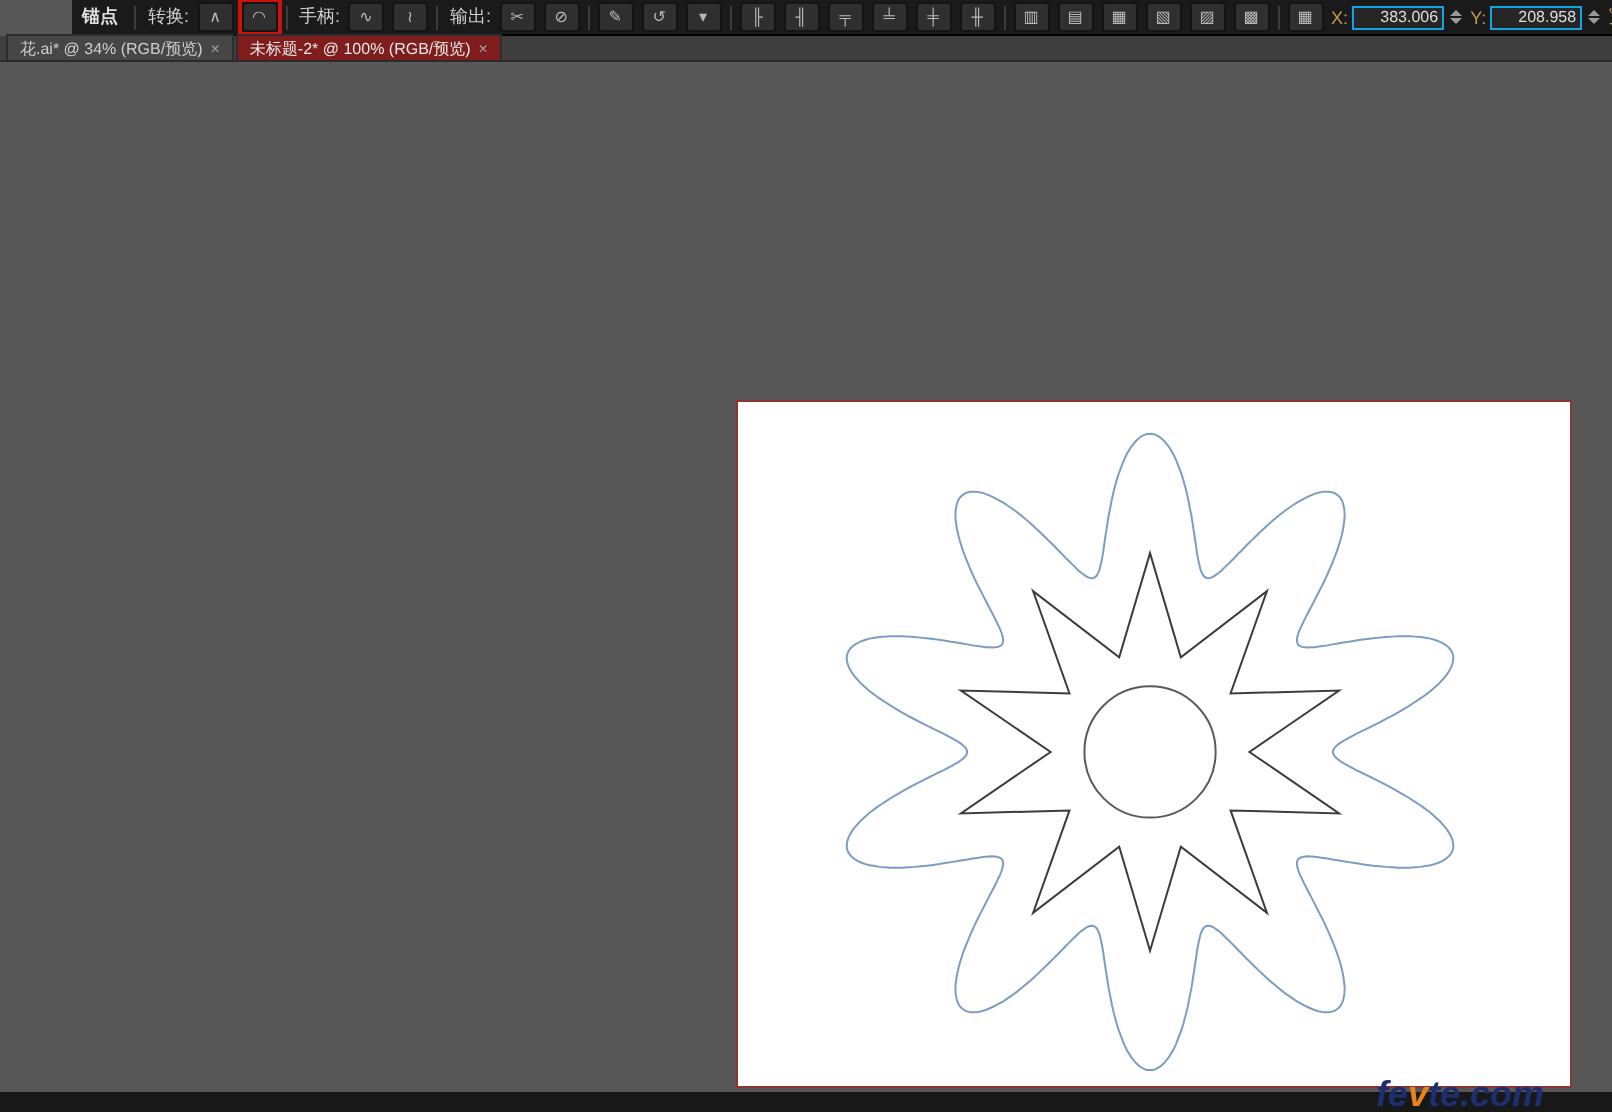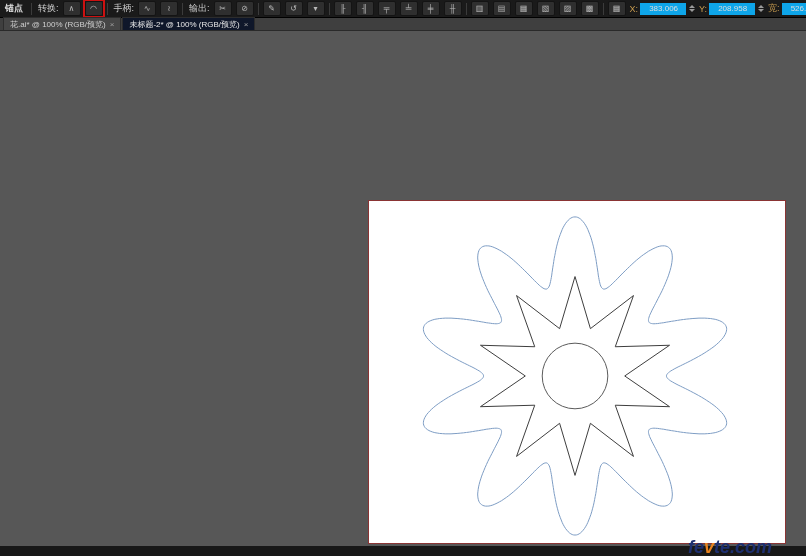--- a/index.html
+++ b/index.html
@@ -1,37 +1,37 @@
 <!DOCTYPE html>
 <html><head>
 <meta charset="utf-8">
 <style>
   html,body{margin:0;padding:0;}
   body{width:806px;height:556px;background:#575757;font-family:"Liberation Sans",sans-serif;overflow:hidden;}
   #app{position:relative;width:806px;height:556px;}
 
   
-  .toolbar{height:18px;background:#1a1a1a;border-bottom:1px solid #000;display:flex;align-items:center;gap:4px;padding:0 5px;font-size:9px;color:#c9c9c9;box-sizing:border-box;white-space:nowrap;}
+  .toolbar{height:18px;background:#1a1a1a;border-bottom:1px solid #000;display:flex;align-items:center;gap:4px;padding:0 5px;font-size:9px;color:#c9c9c9;box-sizing:border-box;white-space:nowrap;margin-left:36px;}
   .tb-label{color:#cfcfcf;margin-left:2px;}
   .panel-title{font-weight:bold;color:#ddd;margin-right:4px;}
   .icon-btn{width:16px;height:13px;background:#2f2f2f;border:1px solid #141414;border-radius:2px;color:#b9b9b9;font-size:8px;line-height:11px;display:flex;align-items:center;justify-content:center;cursor:pointer;flex:0 0 auto;}
   .annotation{outline:2px solid #cc1111;outline-offset:0px;display:inline-flex;}
   .divider{width:1px;height:12px;background:#3b3b3b;flex:0 0 auto;}
   .field{display:flex;align-items:center;gap:2px;flex:0 0 auto;}
   .field .flabel{color:#c79b4e;}
-  .field .fbox{width:46px;height:12px;background:#262626;border:6px solid #0ea5e9;color:#ddd;font-size:8px;display:flex;align-items:center;justify-content:flex-end;padding:0 2px;box-sizing:border-box;}
+  .field .fbox{width:46px;height:12px;background:#262626;border:1px solid #0ea5e9;color:#ddd;font-size:8px;display:flex;align-items:center;justify-content:flex-end;padding:0 2px;box-sizing:border-box;}
   .spin{display:flex;flex-direction:column;gap:1px;margin-left:1px;}
   .spin i{display:block;width:0;height:0;border-left:3px solid transparent;border-right:3px solid transparent;}
   .spin .up{border-bottom:3px solid #9a9a9a;}
   .spin .dn{border-top:3px solid #9a9a9a;}
 
   
   .tabbar{height:13px;background:#3f3f3f;border-bottom:1px solid #2a2a2a;display:flex;align-items:flex-end;gap:1px;padding-left:3px;font-size:8px;color:#cfcfcf;box-sizing:border-box;}
   .tab{height:12px;display:flex;align-items:center;gap:4px;padding:0 6px;background:#464646;border:1px solid #2d2d2d;border-bottom:none;cursor:pointer;}
-  .tab.active{background:#0f172a;color:#e8e8e8;}
+  .tab.active{background:#7f1d1d;color:#e8e8e8;}
   .tab .tclose{color:#9f9f9f;font-size:8px;}
 
   
   .canvas{position:relative;height:515px;background:#575757;overflow:hidden;}
   .artboard{position:absolute;left:368px;top:169px;width:418px;height:344px;background:#ffffff;border:1px solid #8a3434;box-sizing:border-box;}
   .artboard svg{display:block;width:100%;height:100%;}
 
   
   .bottombar{height:10px;background:#181818;}
 
@@ -107,21 +107,21 @@
     <span class="field">
       <span class="flabel">宽:</span>
       <span class="fbox">526.269</span>
 
     </span>
 
   </div>
 
   <div class="tabbar">
     <div class="tab">
-      <span>花.ai* @ 100% (RGB/预览)</span>
+      <span>花.ai* @ 34% (RGB/预览)</span>
       <span class="tclose">×</span>
     </div>
     <div class="tab active">
       <span>未标题-2* @ 100% (RGB/预览)</span>
       <span class="tclose">×</span>
     </div>
   </div>
 
   <div class="canvas">
     <div class="artboard">

